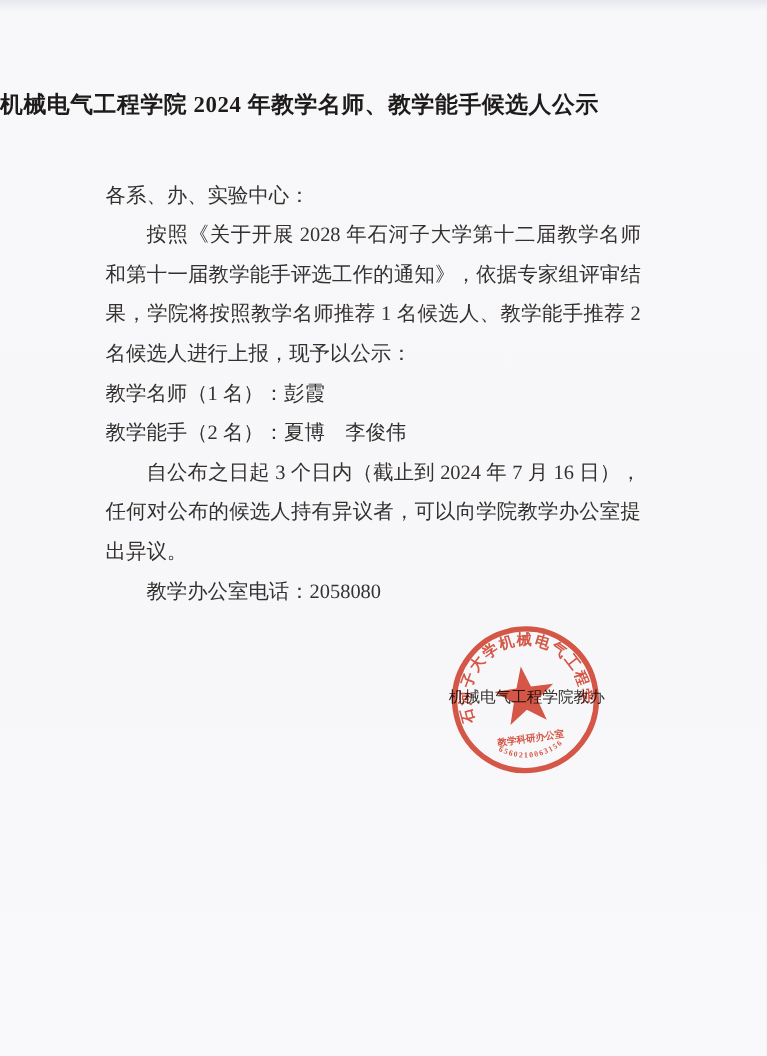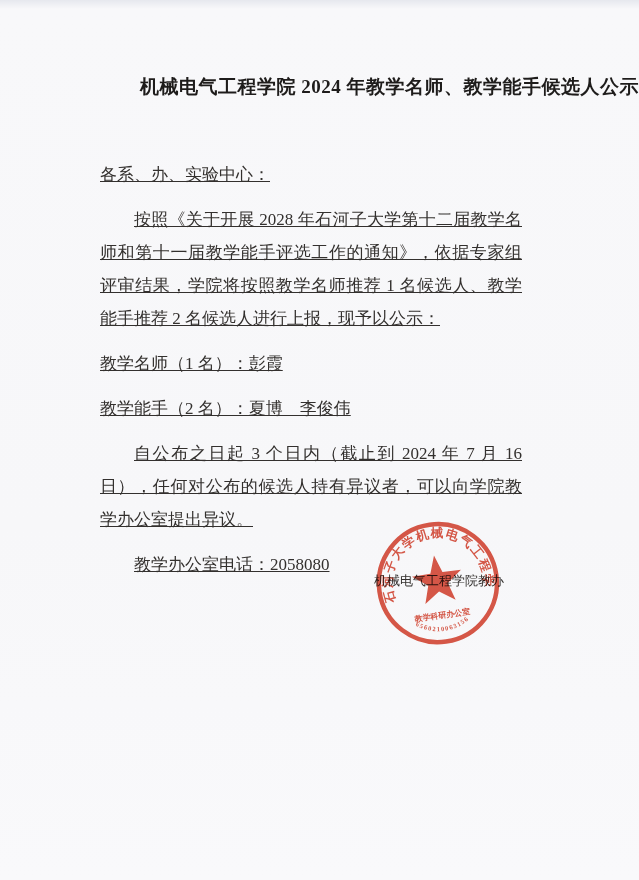--- a/index.html
+++ b/index.html
@@ -12,38 +12,37 @@
     position:relative;
     width:639px;height:880px;
     overflow:hidden;
     background:linear-gradient(180deg,#e6e8ee 0px,#f8f8fa 9px,#f7f7f9 60%,#f9f9fb 100%);
     color:#33302e;
   }
   .title{
     position:absolute;
     top:74px;left:0;width:100%;
     margin:0;
-    text-align:right;
+    text-align:left;
     font-size:19px;
     font-weight:700;
     letter-spacing:0.5px;
     color:#1e1c1b;
   }
   .body-text{
     position:absolute;
     top:146px;left:88px;width:446px;
     font-size:17px;
     line-height:33px;
   }
   .body-text p{
-    margin:12px;
+    margin:0;
     text-align:justify;
     text-align-last:left;
     word-break:break-all;
-    text-decoration:underline;
   }
   .indent{text-indent:2em;}
   .signature{
     position:absolute;
     top:564px;left:318px;width:186px;
     text-align:right;
     font-size:13px;
     line-height:33px;
   }
   .seal{

